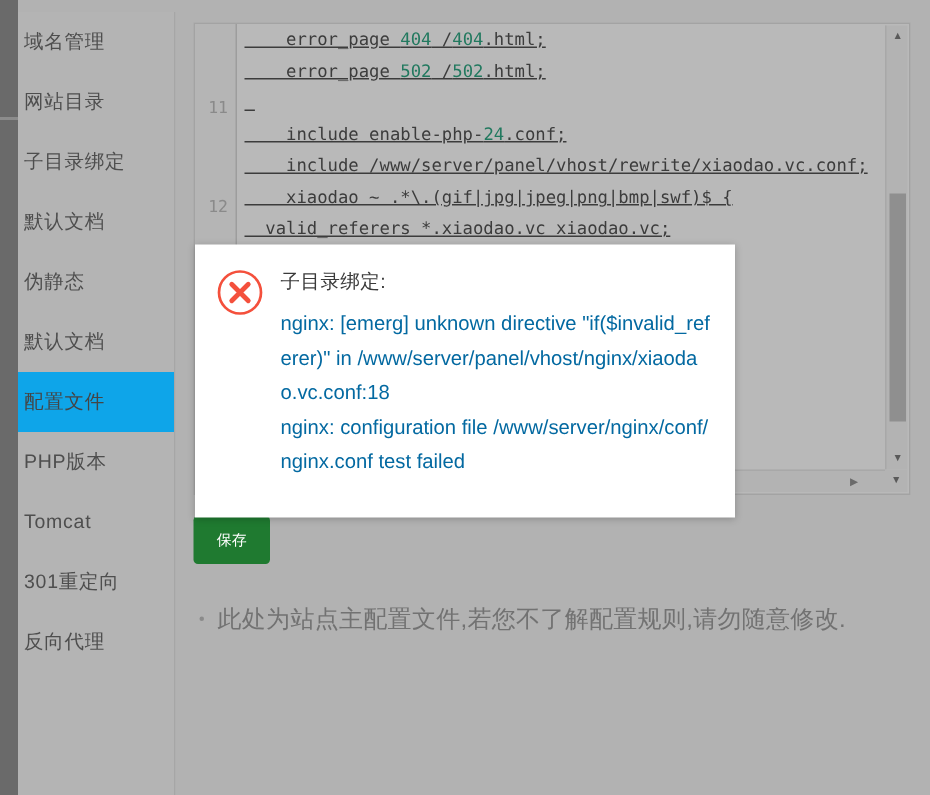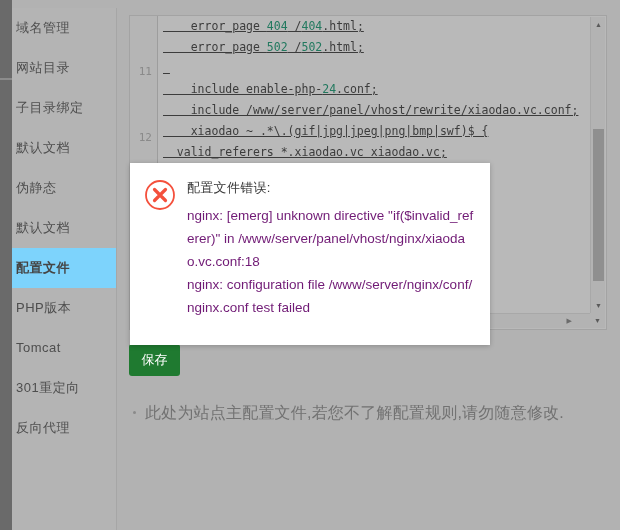--- a/index.html
+++ b/index.html
@@ -44,23 +44,22 @@
   .sidebar-item {
     height: 40px;
     line-height: 40px;
     padding-left: 4px;
     font-size: 13px;
     color: #4e4e4e;
     white-space: nowrap;
     letter-spacing: .5px;
   }
   .sidebar-item.active {
-    background: #7dd3fc;
+    background: #0ea5e9;
     color: #454545;
-    font-weight: bold;
   }
 
   
   .content {
     position: absolute;
     left: 117px; top: 0;
     right: 0; bottom: 0;
     background: #b2b2b2;
   }
 
@@ -164,21 +163,21 @@
 
   
   .save-btn {
     position: absolute;
     left: 12px; top: 344px;
     width: 51px; height: 32px;
     background: #1f7a30;
     color: #ffffff;
     border: none;
     border-radius: 3px;
-    font-size: 13px;
+    font-size: 10px;
     font-family: "Liberation Sans", sans-serif;
     cursor: pointer;
     padding: 0;
   }
 
   
   .hint {
     position: absolute;
     left: 16px; top: 403px;
     font-size: 16px;
@@ -216,21 +215,21 @@
     right: 14px;
   }
   .err-title {
     font-size: 13px;
     color: #3a3a3a;
     margin-bottom: 7px;
     letter-spacing: .3px;
   }
   .err-msg {
     font-size: 13.5px;
-    color: #701a75;
+    color: #0369a1;
     line-height: 23px;
     word-break: break-all;
   }
 </style>
 </head>
 <body>
 
 <div id="app">
 
   <div class="page-edge-dark">
@@ -299,21 +298,21 @@
   </div>
 
   <div class="err-dialog">
     <div class="err-icon">
       <svg width="32" height="32" viewBox="0 0 32 32">
         <circle cx="16" cy="16" r="14" fill="none" stroke="#f4503c" stroke-width="1.8"></circle>
         <path d="M10.5 10.5 L21.5 21.5 M21.5 10.5 L10.5 21.5" stroke="#f4503c" stroke-width="3.2" stroke-linecap="round"></path>
       </svg>
     </div>
     <div class="err-body">
-      <div class="err-title">配置文件错误:</div>
+      <div class="err-title">子目录绑定:</div>
       <div class="err-msg" id="errMsg">
           <div>nginx: [emerg] unknown directive "if($invalid_referer)" in /www/server/panel/vhost/nginx/xiaodao.vc.conf:18</div>
           <div>nginx: configuration file /www/server/nginx/conf/nginx.conf test failed</div>
         </div>
     </div>
   </div>
 
 </div>
 
 </body></html>

